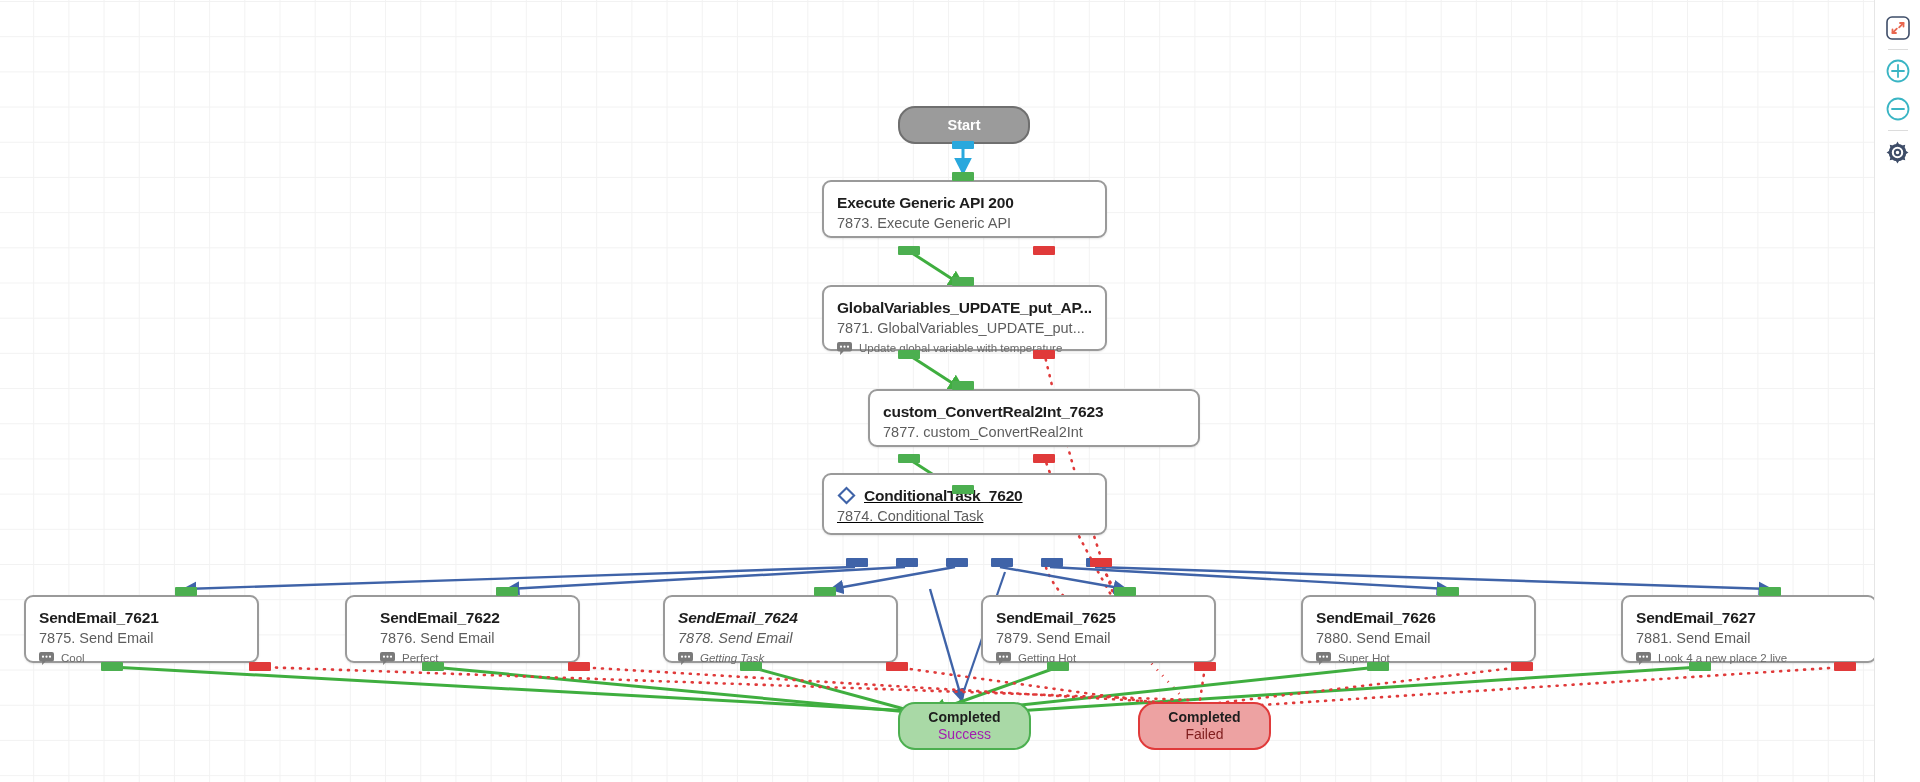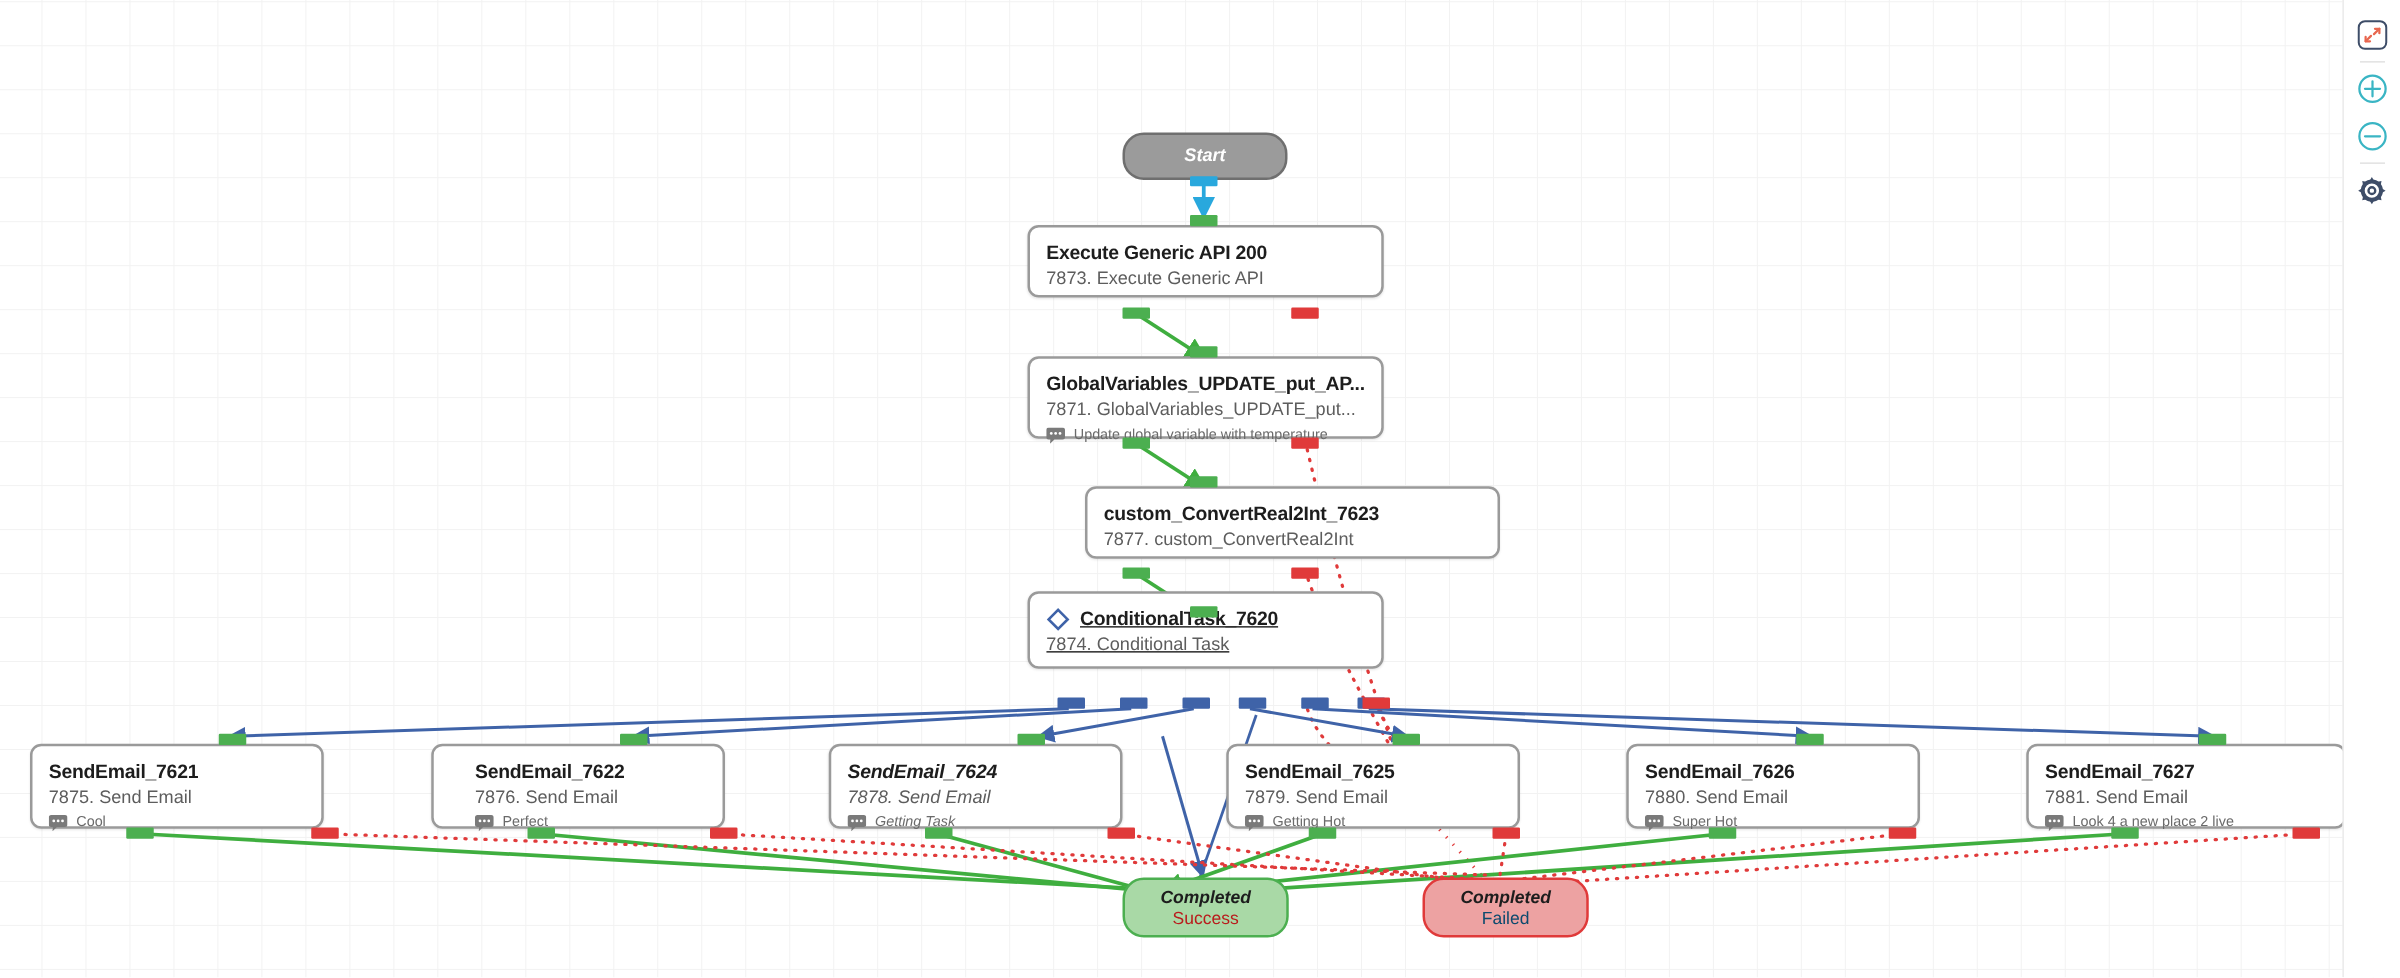--- a/index.html
+++ b/index.html
@@ -83,43 +83,43 @@
 
   
   .pill {
     position: absolute;
     border-radius: 17px;
     display: flex;
     flex-direction: column;
     align-items: center;
     justify-content: center;
   }
-  .pill .l1 { font-size: 14px; font-weight: bold; line-height: 17px; font-style: italic; }
+  .pill .l1 { font-size: 14px; font-weight: bold; line-height: 17px; }
   .pill .l2 { font-size: 14px; line-height: 17px; }
 
   .pill.start {
     background: #9b9b9b;
     border: 2px solid #6f6f6f;
     color: #ffffff;
   }
   .pill.start .l1 { font-size: 14.5px; }
 
   .pill.success {
     background: #a9d9a6;
     border: 2.5px solid #4caf50;
   }
   .pill.success .l1 { color: #1d1d1d; }
-  .pill.success .l2 { color: #b91c1c; text-align: center; }
+  .pill.success .l2 { color: #a21caf; text-align: center; }
 
   .pill.failed {
     background: #eda2a2;
     border: 2.5px solid #e03a3a;
   }
   .pill.failed .l1 { color: #1d1d1d; }
-  .pill.failed .l2 { color: #0c4a6e; }
+  .pill.failed .l2 { color: #7f1d1d; }
 
   
   #toolbar {
     position: absolute;
     top: 0; right: 0;
     width: 46px; height: 782px;
     background: #ffffff;
     border-left: 1px solid #e6e6e6;
     display: flex;
     flex-direction: column;

